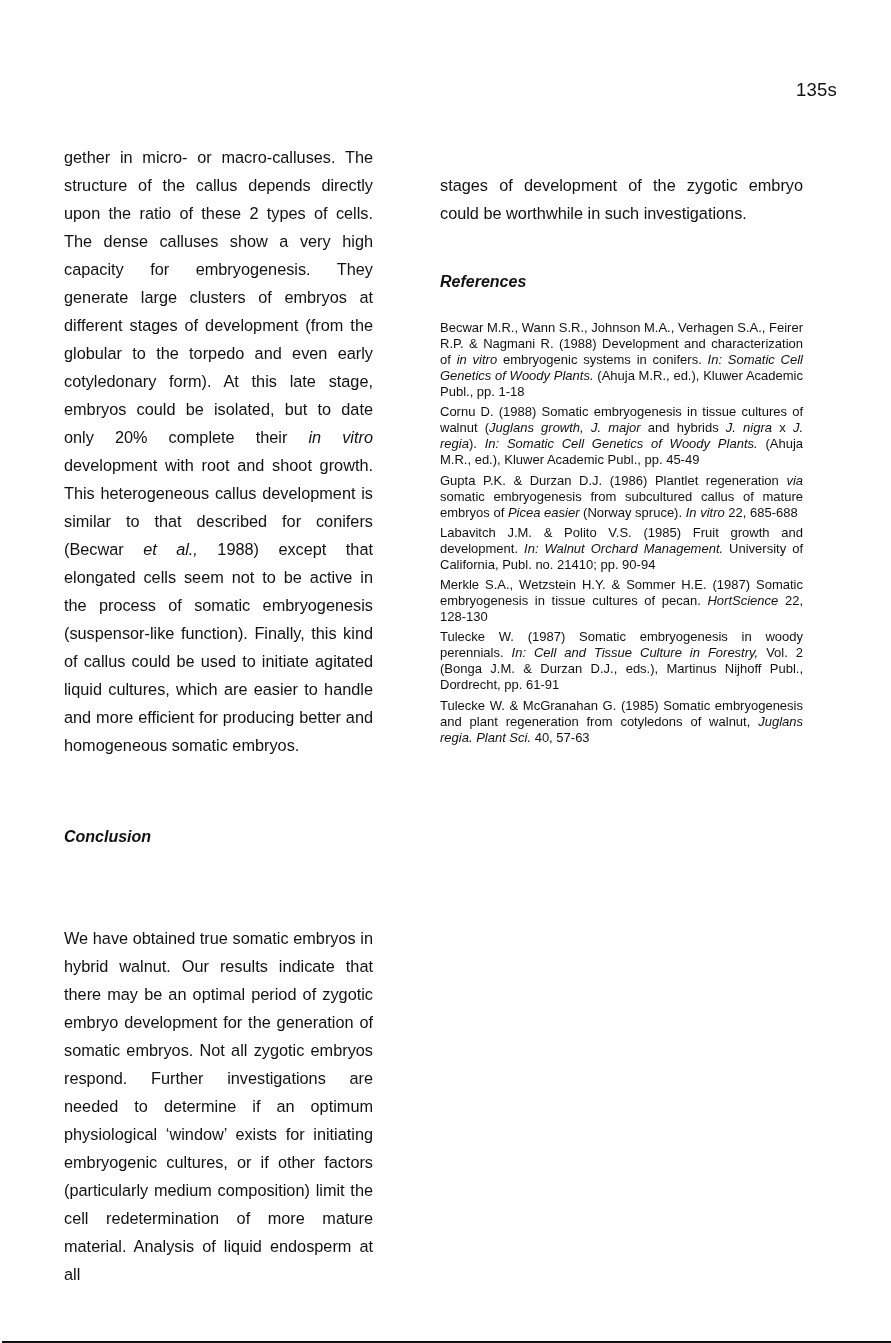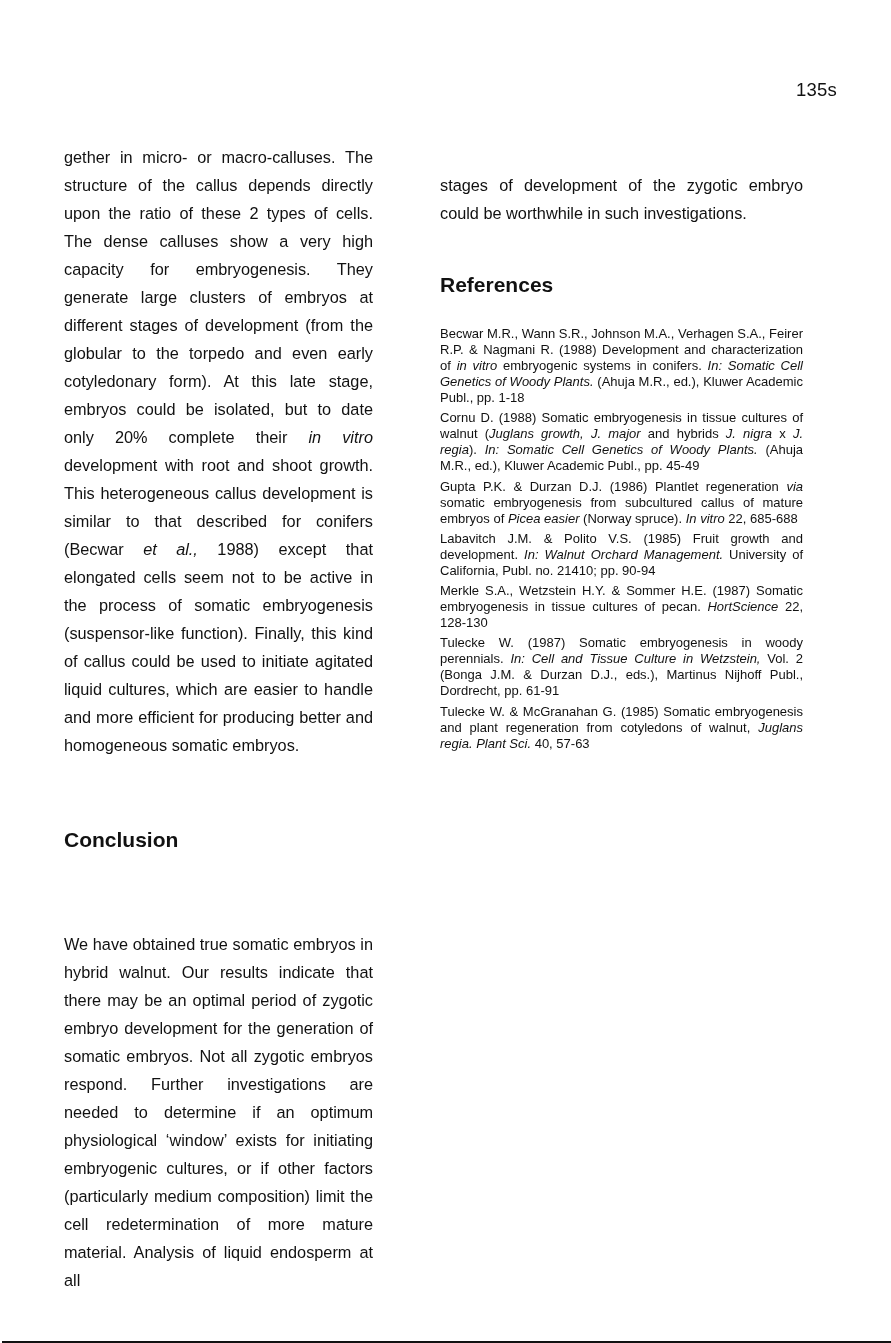--- a/index.html
+++ b/index.html
@@ -14,21 +14,21 @@
   }
   .col { position: absolute; }
   .col-left { left: 64px; top: 143px; width: 309px; }
   .col-right { left: 440px; top: 143px; width: 363px; margin-top: 28px; }
 
   .body-text {
     font-size: 16.3px; line-height: 28px;
     text-align: justify; margin: 0;
   }
   .section-heading {
-    font-weight: bold; font-size: 21px; margin: 0;
+    font-weight: bold; font-size: 16px; margin: 0; font-style: italic;
   }
   .lh-conclusion { margin-top: 69px; }
   .lh-conclusion-text { margin-top: 78px; }
   .refs-heading { margin-top: 46px; }
   .refs { margin-top: 29px; }
   .ref {
     font-size: 13px; line-height: 16px; text-align: justify;
     margin: 0 0 4.3px 0;
   }
   i { font-style: italic; }
@@ -54,18 +54,18 @@
   <p class="body-text">stages of development of the zygotic embryo could be worthwhile in such investigations.</p>
 
   <h2 class="section-heading refs-heading">References</h2>
 
   <div class="refs" id="refs-list">
       <p class="ref"><span>Becwar M.R., Wann S.R., Johnson M.A., Verhagen S.A., Feirer R.P. &amp; Nagmani R. (1988) Development and characterization of </span><i>in vitro</i><span> embryogenic systems in conifers. </span><i>In: Somatic Cell Genetics of Woody Plants.</i><span> (Ahuja M.R., ed.), Kluwer Academic Publ., pp. 1-18</span></p>
       <p class="ref"><span>Cornu D. (1988) Somatic embryogenesis in tissue cultures of walnut (</span><i>Juglans growth, J. major</i><span> and hybrids </span><i>J. nigra</i><span> x </span><i>J. regia</i><span>). </span><i>In: Somatic Cell Genetics of Woody Plants.</i><span> (Ahuja M.R., ed.), Kluwer Academic Publ., pp. 45-49</span></p>
       <p class="ref"><span>Gupta P.K. &amp; Durzan D.J. (1986) Plantlet regeneration </span><i>via</i><span> somatic embryogenesis from subcultured callus of mature embryos of </span><i>Picea easier</i><span> (Norway spruce). </span><i>In vitro</i><span> 22, 685-688</span></p>
       <p class="ref"><span>Labavitch J.M. &amp; Polito V.S. (1985) Fruit growth and development. </span><i>In: Walnut Orchard Management.</i><span> University of California, Publ. no. 21410; pp. 90-94</span></p>
       <p class="ref"><span>Merkle S.A., Wetzstein H.Y. &amp; Sommer H.E. (1987) Somatic embryogenesis in tissue cultures of pecan. </span><i>HortScience</i><span> 22, 128-130</span></p>
-      <p class="ref"><span>Tulecke W. (1987) Somatic embryogenesis in woody perennials. </span><i>In: Cell and Tissue Culture in Wetzstein,</i><span> Vol. 2 (Bonga J.M. &amp; Durzan D.J., eds.), Martinus Nijhoff Publ., Dordrecht, pp. 61-91</span></p>
+      <p class="ref"><span>Tulecke W. (1987) Somatic embryogenesis in woody perennials. </span><i>In: Cell and Tissue Culture in Forestry,</i><span> Vol. 2 (Bonga J.M. &amp; Durzan D.J., eds.), Martinus Nijhoff Publ., Dordrecht, pp. 61-91</span></p>
       <p class="ref"><span>Tulecke W. &amp; McGranahan G. (1985) Somatic embryogenesis and plant regeneration from cotyledons of walnut, </span><i>Juglans regia. Plant Sci.</i><span> 40, 57-63</span></p>
     </div>
 </div>
 
 <div class="bottom-rule"></div>
 
 </body></html>

